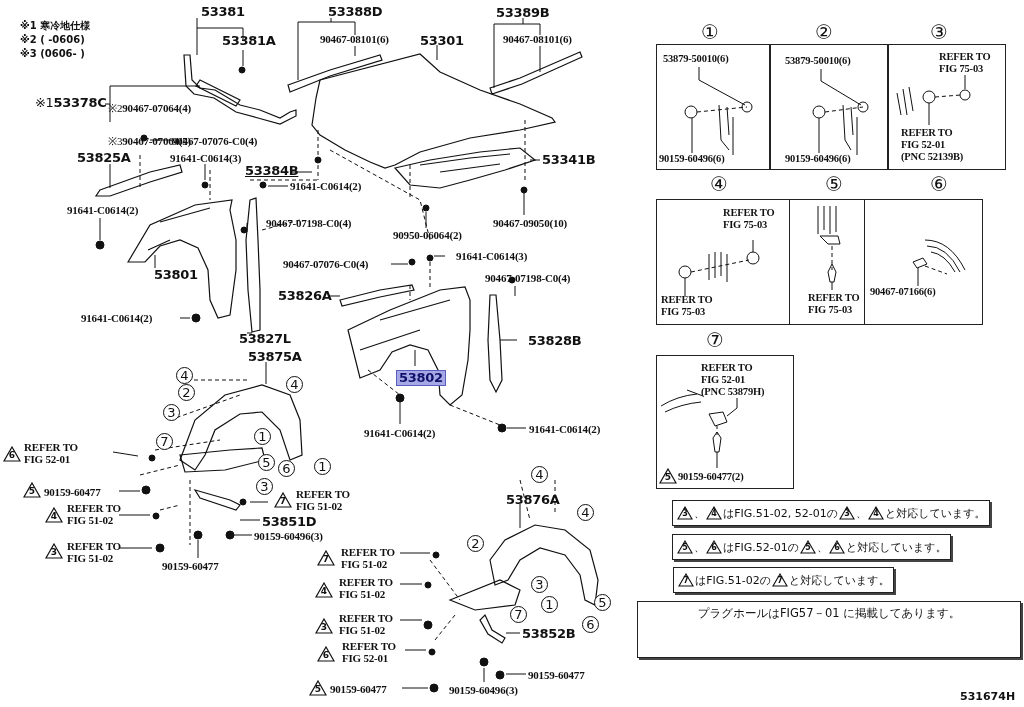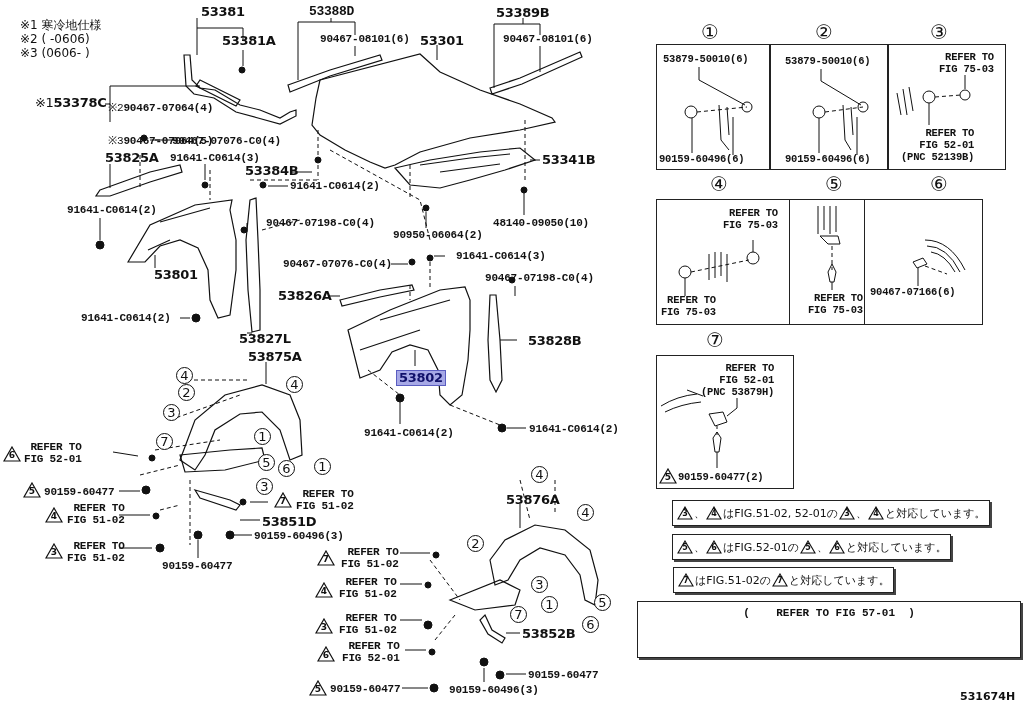--- a/index.html
+++ b/index.html
@@ -1,19 +1,19 @@
 <!DOCTYPE html>
 <html><head>
 <meta charset="utf-8">
 <style>
   html, body { margin: 0; padding: 0; background: #ffffff; }
   body { width: 1024px; height: 707px; position: relative; overflow: hidden; font-family: "DejaVu Sans Mono", "Liberation Mono", monospace; color: #111; }
-  .lbl { position: absolute; font-family: Liberation Mono, monospace; font-weight: bold; font-size: 11px; white-space: nowrap; line-height: 12px; letter-spacing: -0.2px; text-align: right; }
+  .lbl { position: absolute; font-family: Liberation Serif, serif; font-weight: bold; font-size: 11px; white-space: nowrap; line-height: 12px; letter-spacing: -0.2px; }
   .pn { position: absolute; font-family: "DejaVu Sans", "Liberation Sans", sans-serif; font-weight: bold; font-size: 13px; white-space: nowrap; line-height: 14px; letter-spacing: -0.3px; }
-  .note { position: absolute; font-family: "DejaVu Sans", "Liberation Sans", sans-serif; font-size: 12px; line-height: 13px; white-space: nowrap; }
+  .note { position: absolute; font-family: "DejaVu Sans", "Liberation Sans", sans-serif; font-size: 10px; line-height: 13px; white-space: nowrap; font-weight: bold; }
   .circ { position: absolute; font-family: "DejaVu Sans", "Liberation Sans", sans-serif; font-size: 13px; width: 15px; height: 15px; border: 1.2px solid #111; border-radius: 50%; text-align: center; line-height: 15px; background: #fff; }
   .circ.big { font-size: 15px; width: 18px; height: 18px; line-height: 18px; border-width: 1.5px; }
   .tri { position: absolute; width: 18px; height: 16px; }
   .tri svg { width: 18px; height: 16px; display: block; }
   .tri span { position: absolute; left: 0; right: 0; top: 4px; text-align: center; font-family: "DejaVu Sans", sans-serif; font-size: 9px; font-weight: bold; }
   .box { position: absolute; border: 1.5px solid #222; background: #fff; }
   .hl { background: #a6a8e6; border: 1px solid #5a5dc0; color: #10106a; padding: 0 2px; }
   .info { position: absolute; border: 1.5px solid #222; box-shadow: 2px 2px 0 #444; background: #fff; font-family: "DejaVu Sans", "Liberation Sans", sans-serif; font-size: 11px; display: flex; align-items: center; padding: 0 3px; white-space: nowrap; }
   .info .t { position: relative; display: inline-block; width: 16px; height: 14px; margin: 0 1px; vertical-align: middle; }
   .info .t svg { width: 16px; height: 14px; display: block; }
@@ -158,39 +158,39 @@
     <path d="M484 668 L484 682"></path>
   </g>
 </svg>
 
 <div class="note" style="left:20px;top:19px;"><span>※1</span> <span>寒冷地仕様</span></div>
 <div class="note" style="left:20px;top:33px;"><span>※2</span> <span>(      -0606)</span></div>
 <div class="note" style="left:20px;top:47px;text-align:right;"><span>※3</span> <span>(0606-      )</span></div>
 
 <div class="pn" style="left:201px;top:5px;">53381</div>
 <div class="pn" style="left:222px;top:34px;">53381A</div>
-<div class="pn" style="left:309px;top:5px;font-family:Liberation Mono, monospace;">53388D</div>
+<div class="pn" style="left:328px;top:5px;">53388D</div>
 <div class="lbl" style="left:320px;top:33px;">90467-08101(6)</div>
 <div class="pn" style="left:420px;top:34px;">53301</div>
 <div class="pn" style="left:496px;top:6px;">53389B</div>
 <div class="lbl" style="left:503px;top:33px;">90467-08101(6)</div>
 
 <div class="pn" style="left:35px;top:96px;"><span style="font-weight:normal">※1</span><span>53378C</span></div>
 <div class="lbl" style="left:108px;top:102px;"><span style="font-weight:normal">※2</span><span>90467-07064(4)</span></div>
 <div class="lbl" style="left:108px;top:116px;margin-top:19px;"><span style="font-weight:normal">※3</span><span>90467-07064(5)</span></div>
 <div class="lbl" style="left:172px;top:135px;">90467-07076-C0(4)</div>
-<div class="pn" style="left:105px;top:151px;">53825A</div>
+<div class="pn" style="left:77px;top:151px;">53825A</div>
 <div class="lbl" style="left:170px;top:152px;">91641-C0614(3)</div>
-<div class="pn" style="left:245px;top:164px;">53384B</div>
+<div class="pn" style="left:245px;top:164px;text-decoration:underline;">53384B</div>
 <div class="lbl" style="left:290px;top:180px;">91641-C0614(2)</div>
 <div class="pn" style="left:542px;top:153px;">53341B</div>
 
 <div class="lbl" style="left:67px;top:204px;">91641-C0614(2)</div>
 <div class="lbl" style="left:266px;top:217px;">90467-07198-C0(4)</div>
-<div class="lbl" style="left:493px;top:217px;">48140-09050(10)</div>
+<div class="lbl" style="left:493px;top:217px;">90467-09050(10)</div>
 <div class="lbl" style="left:393px;top:229px;">90950-06064(2)</div>
 <div class="pn" style="left:154px;top:268px;">53801</div>
 <div class="lbl" style="left:456px;top:250px;">91641-C0614(3)</div>
 <div class="lbl" style="left:283px;top:258px;">90467-07076-C0(4)</div>
 <div class="lbl" style="left:485px;top:272px;">90467-07198-C0(4)</div>
 <div class="pn" style="left:278px;top:289px;">53826A</div>
 <div class="lbl" style="left:81px;top:312px;">91641-C0614(2)</div>
 <div class="pn" style="left:239px;top:332px;">53827L</div>
 <div class="pn" style="left:528px;top:334px;">53828B</div>
 <div class="pn hl" style="left:396px;top:370px;">53802</div>
@@ -534,16 +534,16 @@
   <span class="t">
       <svg viewBox="0 0 16 14">
         <path d="M8 1 L15 13 L1 13 Z" fill="#fff" stroke="#111" stroke-width="1.1"></path>
       </svg>
       <i>7</i>
     </span>
   <span>と対応しています。</span>
 </div>
 
 <div class="plug" style="left:637px;top:601px;width:382px;height:52px;">
-  <div class="mono" style="white-space:pre">(    REFER TO FIG 57-01  )</div>
+  <div>プラグホールはFIG57－01 に掲載してあります。</div>
 </div>
 
 <div class="note" style="left:960px;top:690px;font-weight:bold;font-size:11px;">531674H</div>
 
 </body></html>

